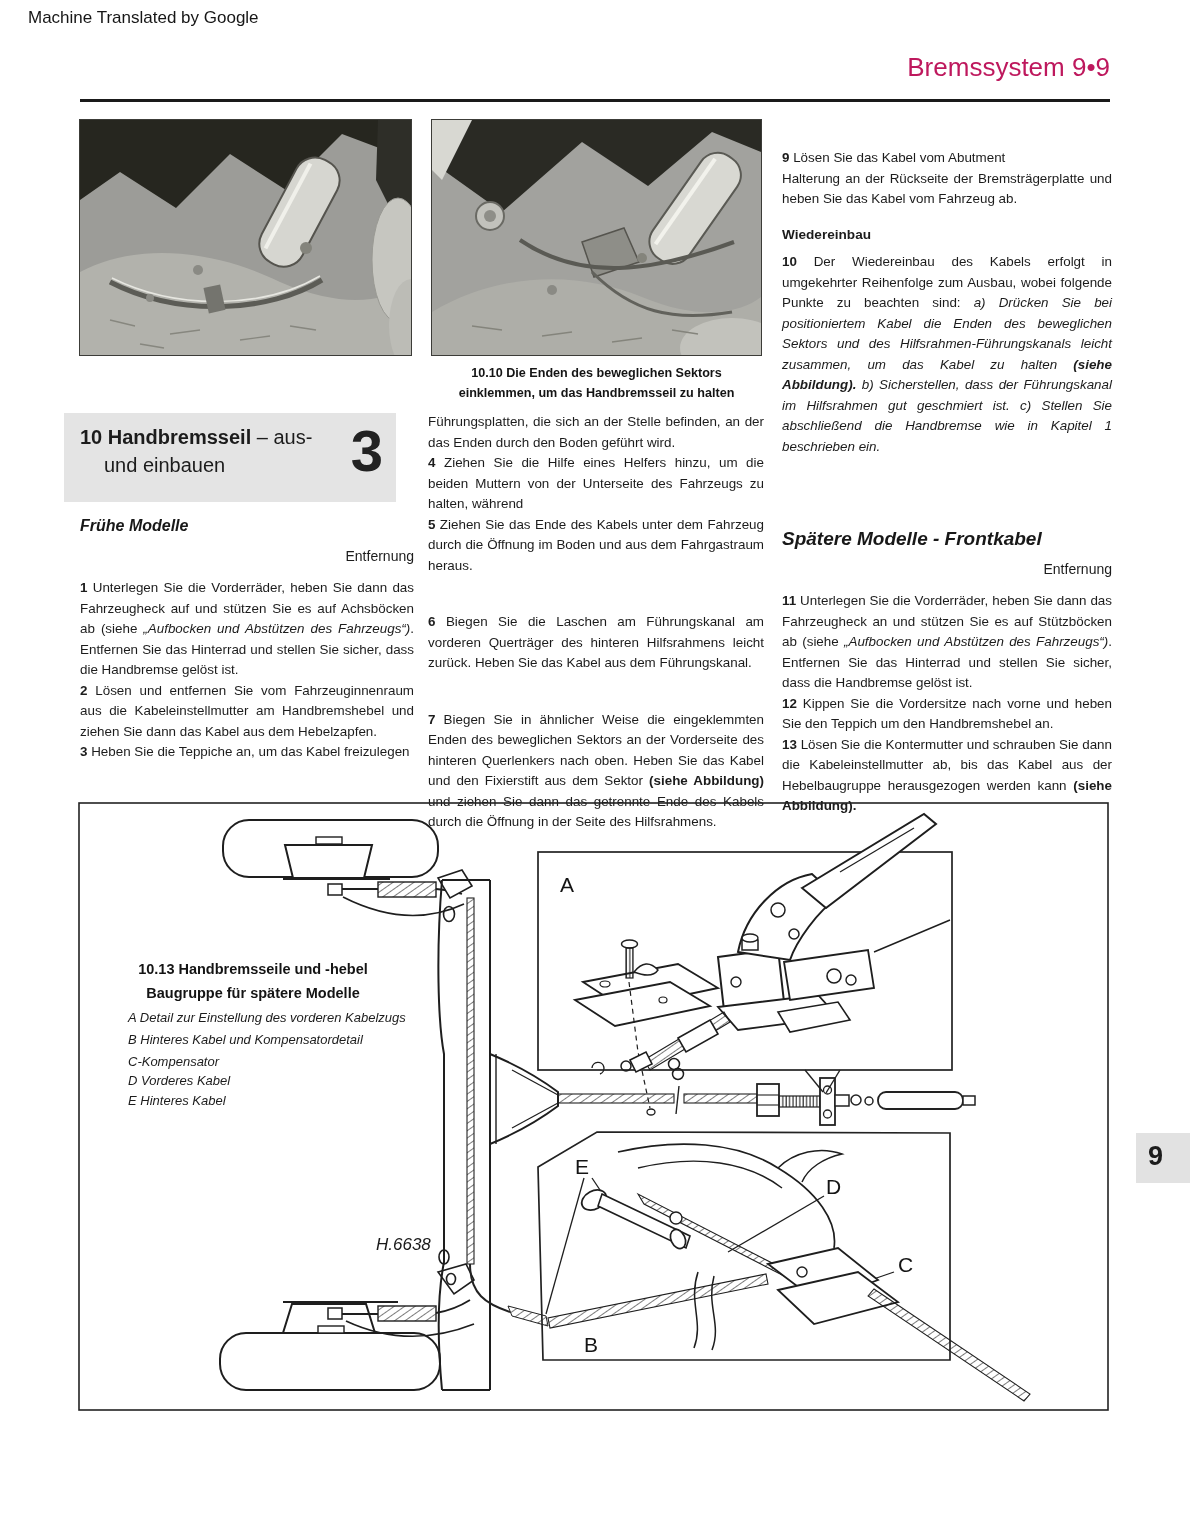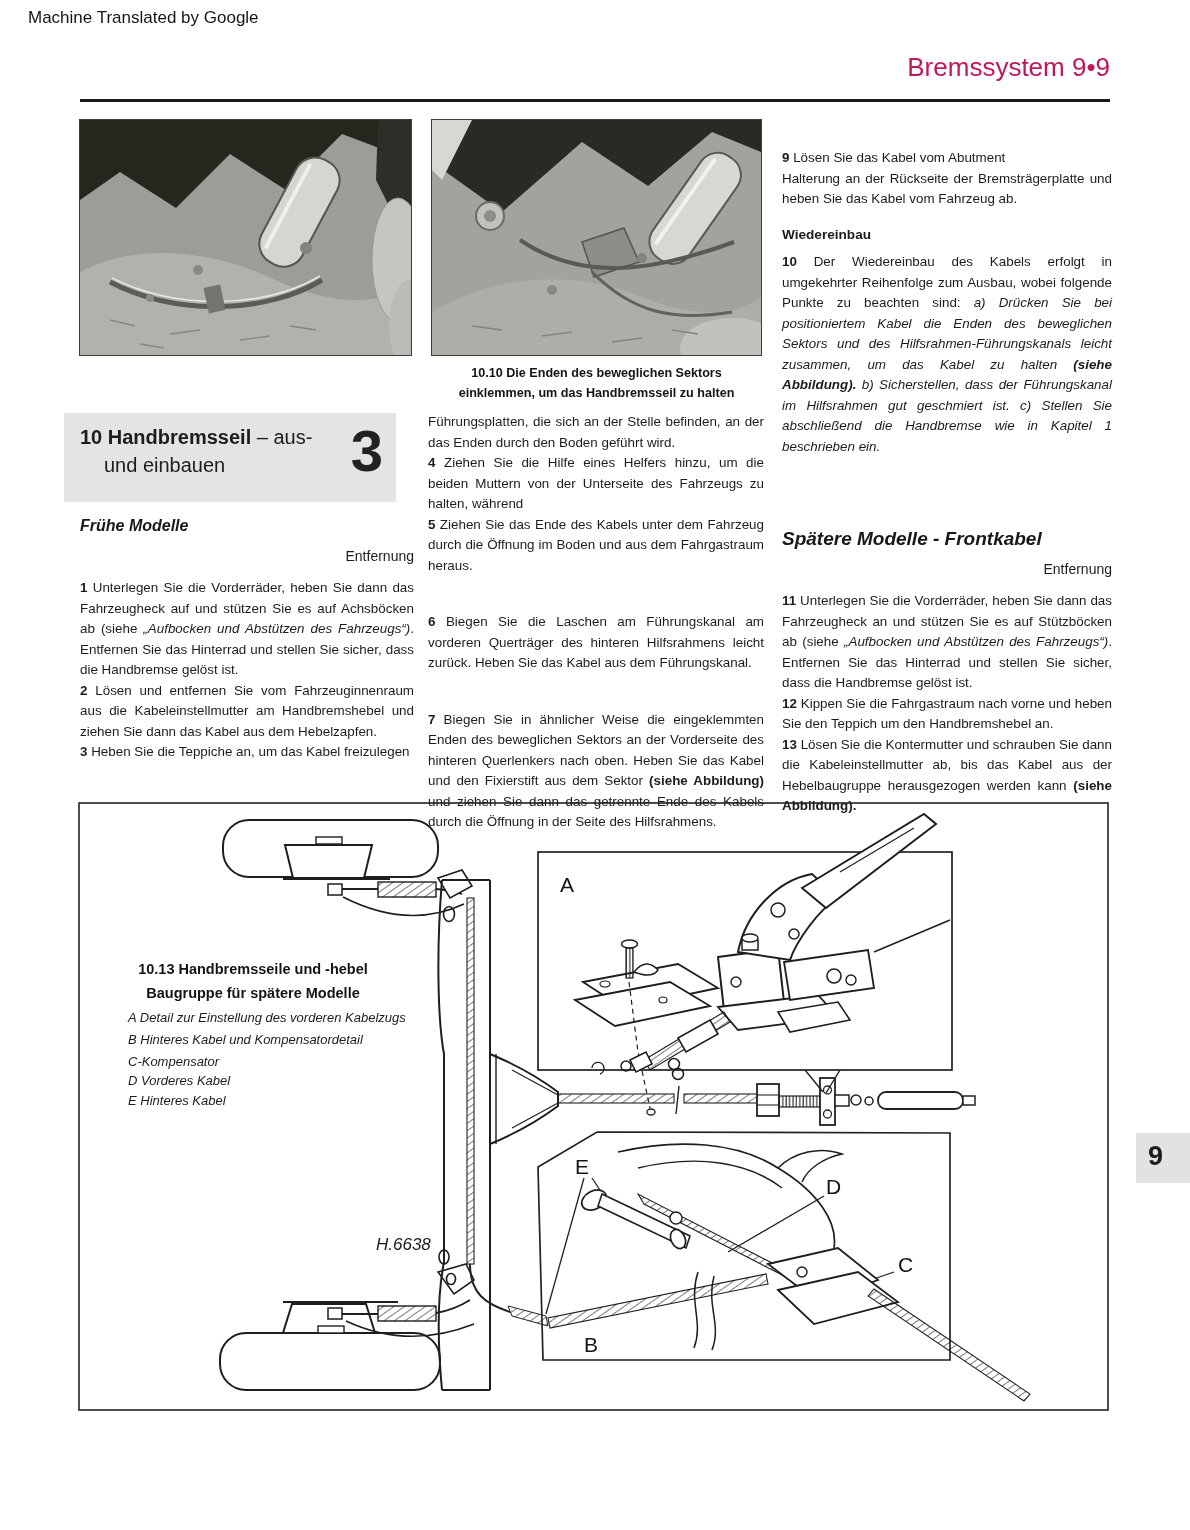--- a/index.html
+++ b/index.html
@@ -131,21 +131,21 @@
         <p class="para"><span>Halterung an der Rückseite der Bremsträgerplatte und heben Sie das Kabel vom Fahrzeug ab.</span></p>
       </div>
     <h3 class="reinstall">Wiedereinbau</h3>
     <div>
         <p class="para"><span class="b">10 </span><span>Der Wiedereinbau des Kabels erfolgt in umgekehrter Reihenfolge zum Ausbau, wobei folgende Punkte zu beachten sind: </span><span class="i">a) Drücken Sie bei positioniertem Kabel die Enden des beweglichen Sektors und des Hilfsrahmen-Führungskanals leicht zusammen, um das Kabel zu halten </span><span class="b i">(siehe Abbildung).</span><span class="i"> b) Sicherstellen, dass der Führungskanal im Hilfsrahmen gut geschmiert ist. c) Stellen Sie abschließend die Handbremse wie in Kapitel 1 beschrieben ein.</span></p>
       </div>
     <h2 class="models sect2">Spätere Modelle - Frontkabel</h2>
     <h3 class="sub">Entfernung</h3>
     <div>
         <p class="para"><span class="b">11 </span><span>Unterlegen Sie die Vorderräder, heben Sie dann das Fahrzeugheck an und stützen Sie es auf Stützböcken ab (siehe </span><span class="i">„Aufbocken und Abstützen des Fahrzeugs“)</span><span>. Entfernen Sie das Hinterrad und stellen Sie sicher, dass die Handbremse gelöst ist.</span></p>
-        <p class="para"><span class="b">12 </span><span>Kippen Sie die Fahrgastraum nach vorne und heben Sie den Teppich um den Handbremshebel an.</span></p>
+        <p class="para"><span class="b">12 </span><span>Kippen Sie die Vordersitze nach vorne und heben Sie den Teppich um den Handbremshebel an.</span></p>
         <p class="para"><span class="b">13 </span><span>Lösen Sie die Kontermutter und schrauben Sie dann die Kabeleinstellmutter ab, bis das Kabel aus der Hebelbaugruppe herausgezogen werden kann </span><span class="b">(siehe Abbildung).</span></p>
       </div>
   </div>
 
   <div class="abs fig">
     <svg width="1032" height="610" viewBox="0 0 1032 610">
       <defs>
         <pattern id="hatch" width="6" height="10" patternUnits="userSpaceOnUse" patternTransform="rotate(55)">
           <line x1="0" y1="0" x2="0" y2="10" stroke="#222" stroke-width="1.2"></line>
         </pattern>

